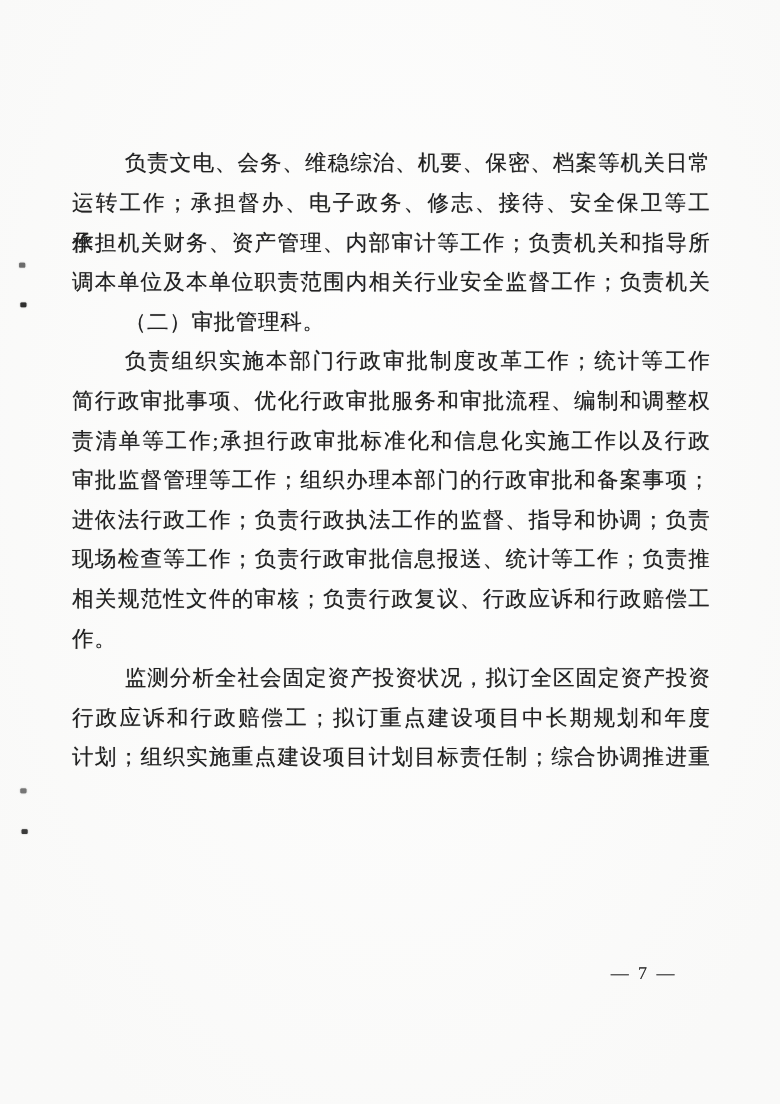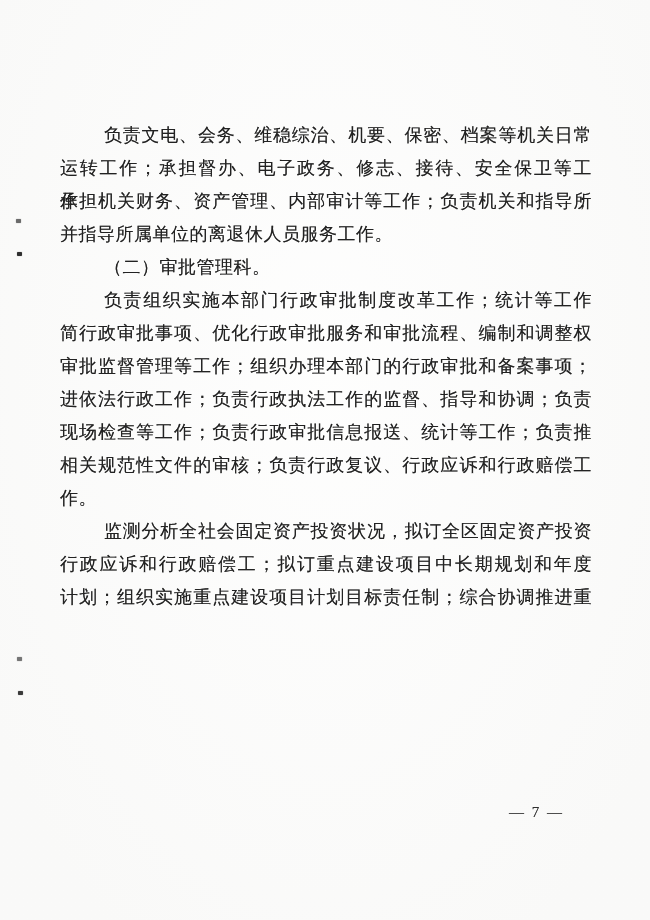--- a/index.html
+++ b/index.html
@@ -29,21 +29,20 @@
     margin:0;padding:0;
     font-size:18px;
     line-height:33px;
     height:33px;
     color:var(--ink);
     text-align:justify;
     text-align-last:left;
     white-space:nowrap;
     letter-spacing:0.5px;
     text-shadow:0 0 0.6px rgba(30,30,30,.55);
-    font-family:Liberation Mono, monospace;
   }
   .line.fill{
     white-space:normal;
     text-align-last:justify;
   }
   .line.indent{
     padding-left:44px;
   }
   .page-number{
     position:absolute;
@@ -72,24 +71,25 @@
   <span class="margin-dot d1"></span>
   <span class="margin-dot d2"></span>
   <span class="margin-dot d3"></span>
   <span class="margin-dot d4"></span>
 
   <main class="text-body">
 
   <p class="line indent fill">负责文电、会务、维稳综治、机要、保密、档案等机关日常</p>
       <p class="line fill">运转工作；承担督办、电子政务、修志、接待、安全保卫等工作；</p>
       <p class="line fill">承担机关财务、资产管理、内部审计等工作；负责机关和指导所</p>
-      <p class="line">并指导所属单位的离退休人员服务工作。</p>
+      <p class="line fill">调本单位及本单位职责范围内相关行业安全监督工作；负责机关</p>
       <p class="line indent">（二）审批管理科。</p>
       <p class="line indent fill">负责组织实施本部门行政审批制度改革工作；统计等工作</p>
       <p class="line fill">简行政审批事项、优化行政审批服务和审批流程、编制和调整权</p>
+      <p class="line fill">责清单等工作;承担行政审批标准化和信息化实施工作以及行政</p>
       <p class="line fill">审批监督管理等工作；组织办理本部门的行政审批和备案事项；</p>
       <p class="line fill">进依法行政工作；负责行政执法工作的监督、指导和协调；负责</p>
       <p class="line fill">现场检查等工作；负责行政审批信息报送、统计等工作；负责推</p>
       <p class="line fill">相关规范性文件的审核；负责行政复议、行政应诉和行政赔偿工</p>
       <p class="line">作。</p>
       <p class="line indent fill">监测分析全社会固定资产投资状况，拟订全区固定资产投资</p>
       <p class="line fill">行政应诉和行政赔偿工；拟订重点建设项目中长期规划和年度</p>
       <p class="line fill">计划；组织实施重点建设项目计划目标责任制；综合协调推进重</p>
     </main>
 

